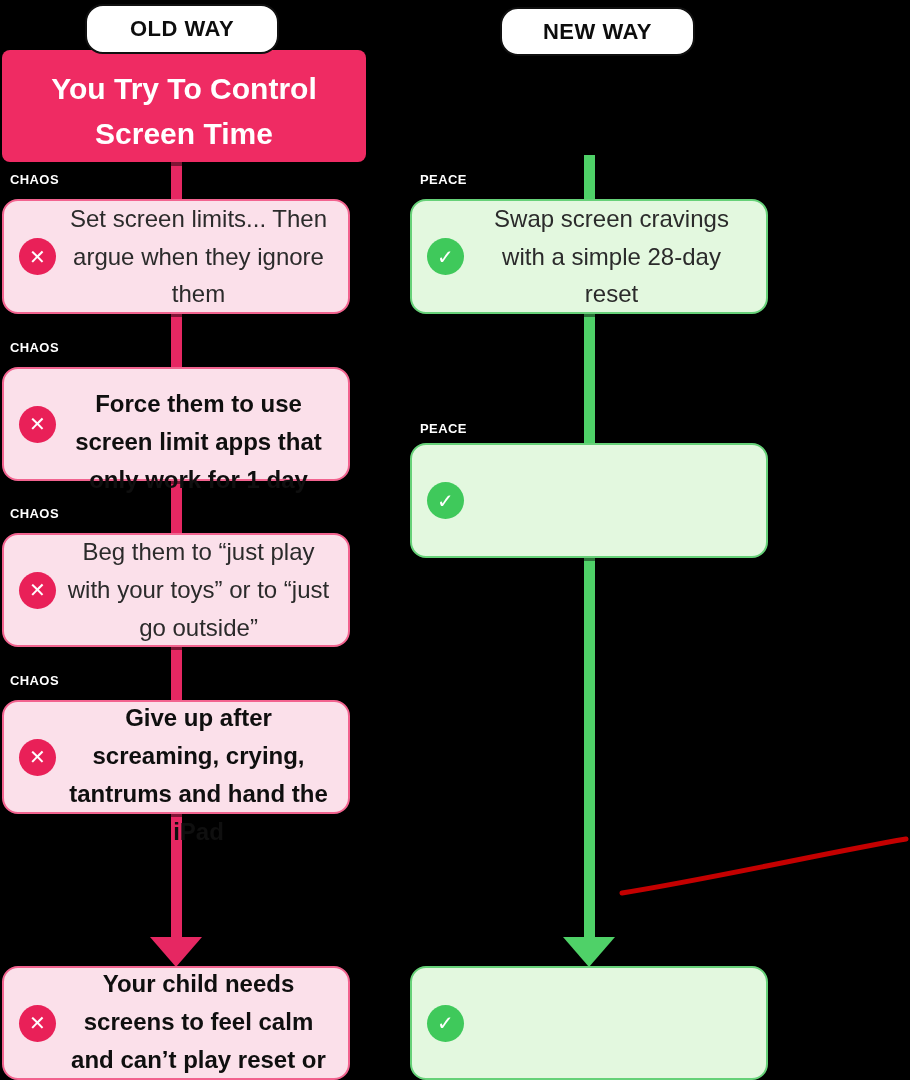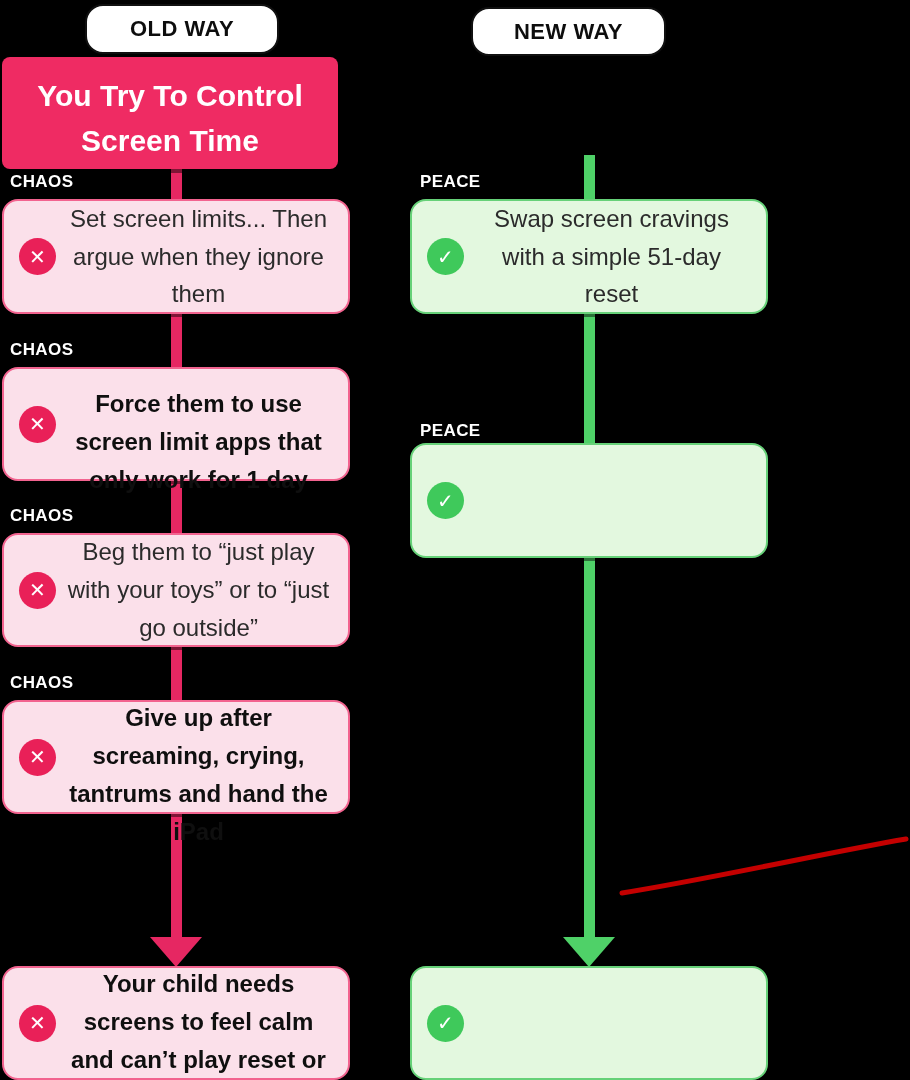--- a/index.html
+++ b/index.html
@@ -22,21 +22,21 @@
     line-height: 1.5; text-align: center; border-radius: 8px; z-index: 3;
     display: flex; align-items: center; justify-content: center;
     padding: 12px 14px 2px 14px;
     box-shadow: 4px 4px 0 rgba(0,0,0,0.45);
   }
   .pink-header { background: #EF2B63; }
   .green-header { background: #3FC95B; }
 
   .step-label {
     position: absolute; color: #ffffff; font-weight: 800;
-    font-size: 17px; letter-spacing: .4px; z-index: 3;
+    font-size: 13px; letter-spacing: .4px; z-index: 3;
   }
 
   .box {
     position: absolute; border-radius: 16px; display: flex; align-items: center;
     z-index: 2; box-shadow: 3px 3px 0 rgba(0,0,0,0.45);
   }
   .pink-box { background: #FBE0EA; border: 2px solid #F2638F; }
   .green-box { background: #E3F8DF; border: 2px solid #66D178; }
 
   .box .icon {
@@ -72,21 +72,21 @@
 </head>
 <body>
 
 <div class="canvas">
 
   <div class="connector pink" style="left:171px; top:150px; height:795px;"></div>
   <div class="arrowhead pink" style="left:150px; top:937px;"></div>
 
   <div class="badge" style="left:85px; top:4px; width:194px; height:50px;">OLD WAY</div>
 
-  <div class="header pink-header" style="left:2px; top:57px; width:336px; height:112px;">You Try To Control Screen Time</div>
+  <div class="header pink-header" style="left:2px; top:50px; width:364px; height:112px;">You Try To Control Screen Time</div>
 
   <div class="step-label" style="left:10px; top:172px;">CHAOS</div>
   <div class="box pink-box" style="left:2px; top:199px; width:348px; height:115px;">
     <span class="icon x-icon">✕</span>
     <span class="box-text">Set screen limits... Then argue when they ignore them</span>
   </div>
 
   <div class="step-label" style="left:10px; top:340px;">CHAOS</div>
   <div class="box pink-box" style="left:2px; top:367px; width:348px; height:114px;">
     <span class="icon x-icon">✕</span>
@@ -106,27 +106,27 @@
   </div>
 
   <div class="box pink-box" style="left:2px; top:966px; width:348px; height:114px;">
     <span class="icon x-icon">✕</span>
     <span class="box-text bold">Your child needs screens to feel calm and can’t play reset or focus</span>
   </div>
 
   <div class="connector green" style="left:584px; top:155px; height:790px;"></div>
   <div class="arrowhead green" style="left:563px; top:937px;"></div>
 
-  <div class="badge" style="left:471px; top:7px; width:195px; height:49px;">NEW WAY</div>
+  <div class="badge" style="left:500px; top:7px; width:195px; height:49px;">NEW WAY</div>
 
 
   <div class="step-label" style="left:420px; top:172px;">PEACE</div>
   <div class="box green-box" style="left:410px; top:199px; width:358px; height:115px;">
     <span class="icon check-icon">✓</span>
-    <span class="box-text">Swap screen cravings with a simple 51-day reset</span>
+    <span class="box-text">Swap screen cravings with a simple 28-day reset</span>
   </div>
 
   <div class="step-label" style="left:420px; top:421px;">PEACE</div>
   <div class="box green-box" style="left:410px; top:443px; width:358px; height:115px;">
     <span class="icon check-icon">✓</span>
   </div>
 
   <div class="box green-box" style="left:410px; top:966px; width:358px; height:114px;">
     <span class="icon check-icon">✓</span>
   </div>

